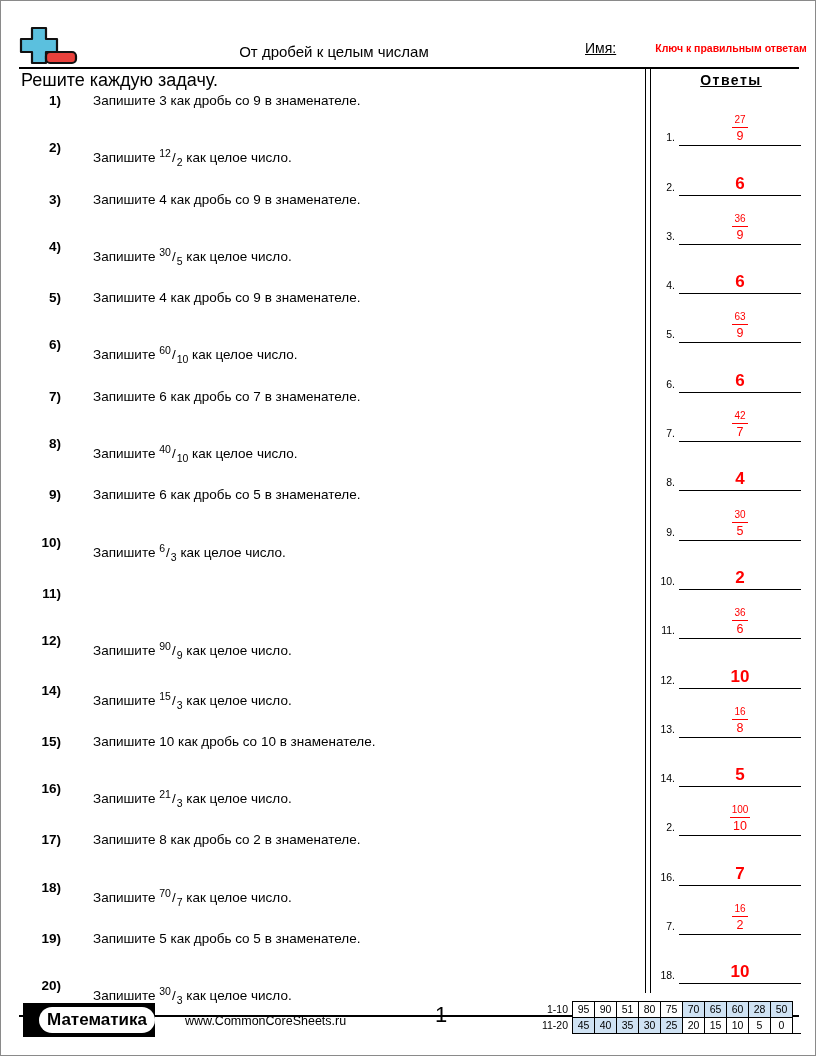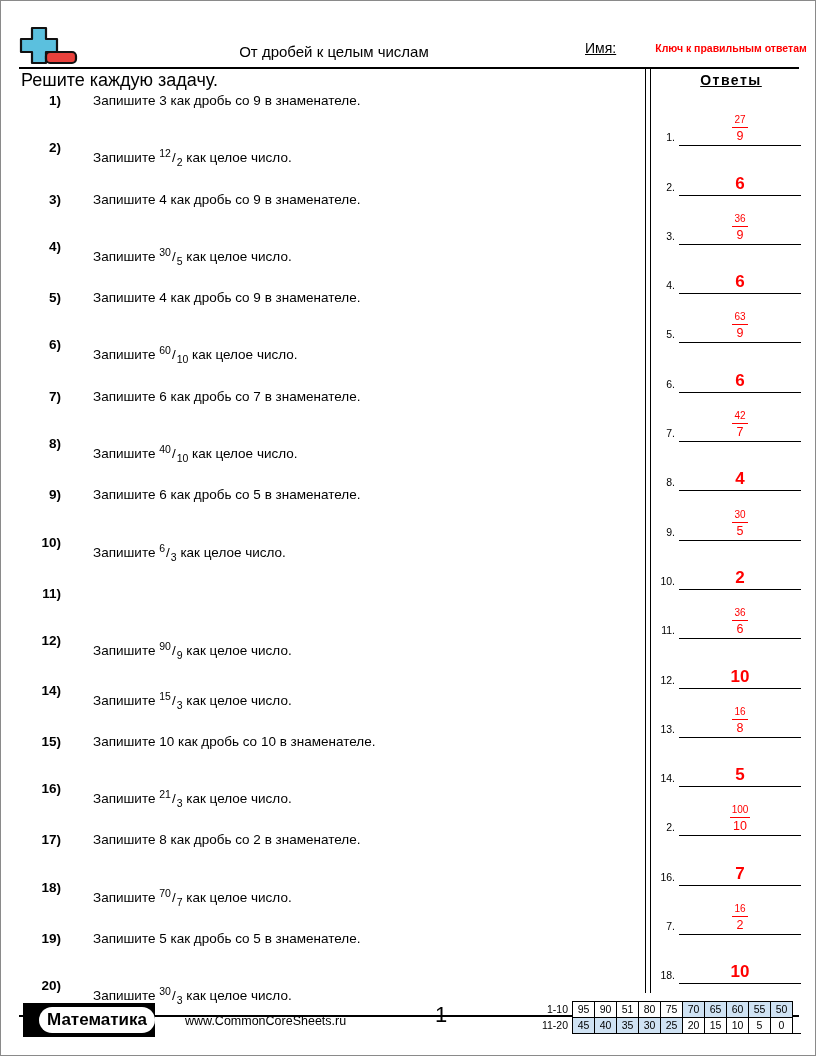--- a/index.html
+++ b/index.html
@@ -555,21 +555,21 @@
         <tr>
           <td class="rowlab">1-10</td>
           <td>95</td>
           <td>90</td>
           <td>51</td>
           <td>80</td>
           <td>75</td>
           <td class="hl">70</td>
           <td class="hl">65</td>
           <td class="hl">60</td>
-          <td class="hl">55</td>
+          <td class="hl">28</td>
           <td class="hl">50</td>
         </tr>
         <tr>
           <td class="rowlab">11-20</td>
           <td class="hl">45</td>
           <td class="hl">40</td>
           <td class="hl">35</td>
           <td class="hl">30</td>
           <td class="hl">25</td>
           <td>20</td>

